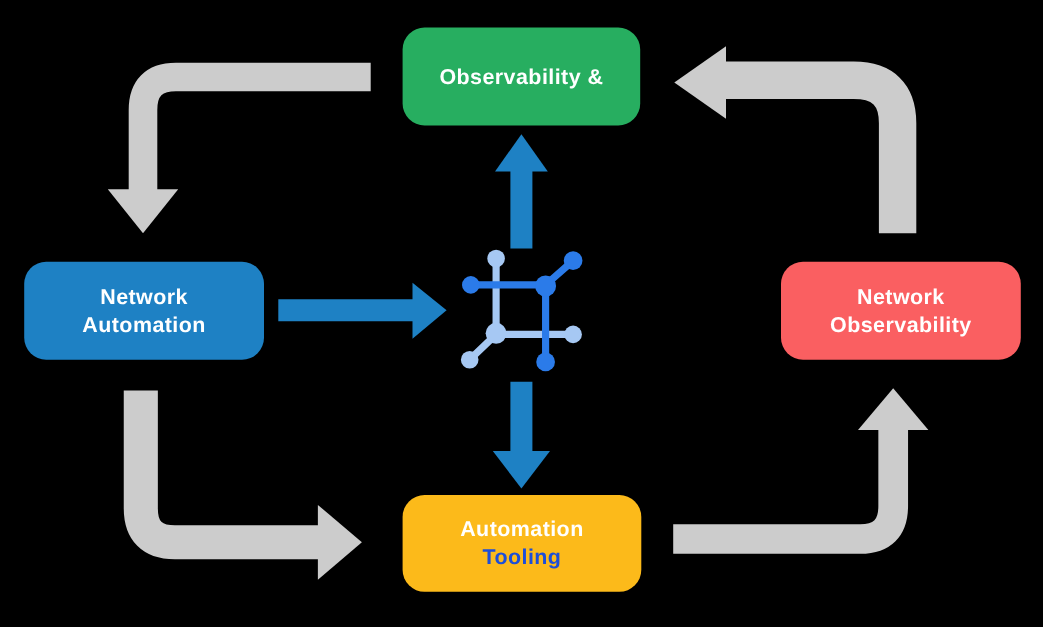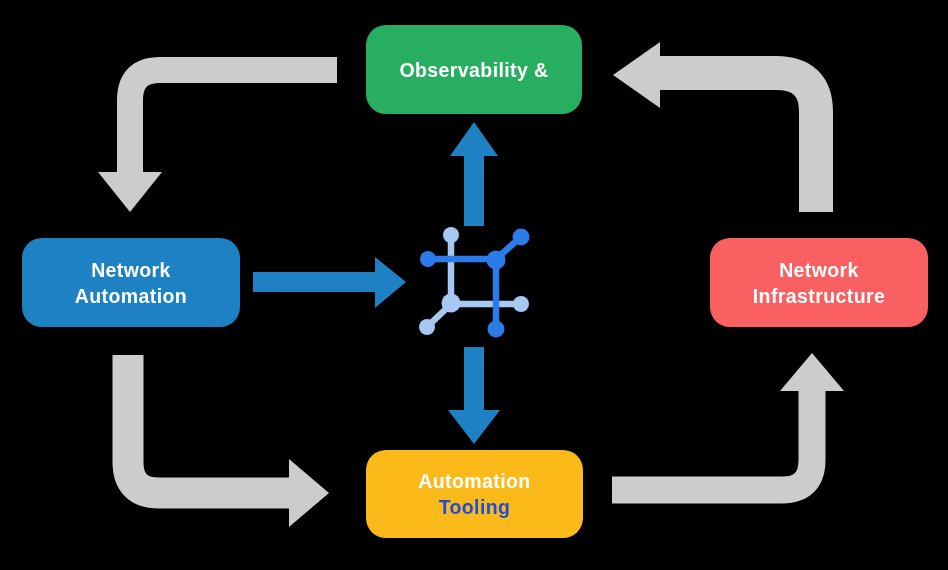--- a/index.html
+++ b/index.html
@@ -107,21 +107,21 @@
     <span style="color: rgb(255, 255, 255);">Observability &amp;</span>
   </div>
 
   <div class="box box-operations" style="background-color: rgb(30, 129, 196);">
     <span style="color: rgb(255, 255, 255);">Network</span>
     <span style="color: rgb(255, 255, 255);">Automation</span>
   </div>
 
   <div class="box box-infrastructure" style="background-color: rgb(250, 95, 97);">
     <span style="color: rgb(255, 255, 255);">Network</span>
-    <span style="color: rgb(255, 255, 255);">Infrastructure</span>
+    <span style="color: rgb(255, 255, 255);">Observability</span>
   </div>
 
   <div class="box box-automation" style="background-color: rgb(252, 186, 26); align-items: center;">
     <span style="color: rgb(255, 255, 255);">Automation</span>
     <span style="color: #1d4ed8;">Tooling</span>
   </div>
 
 </div>
 
 </body></html>

